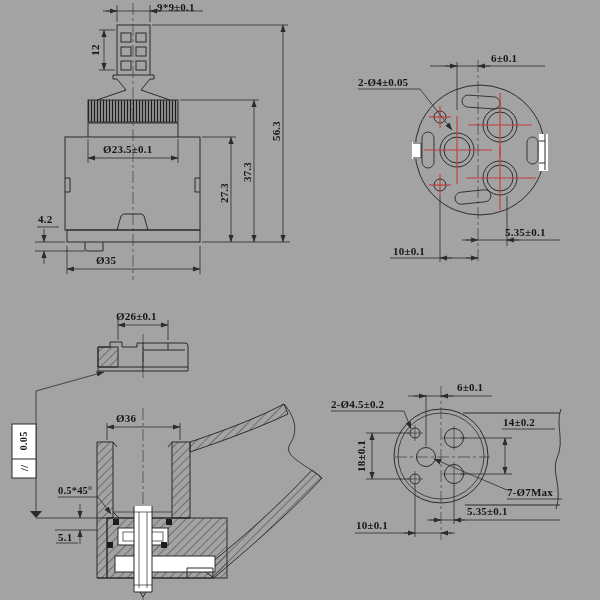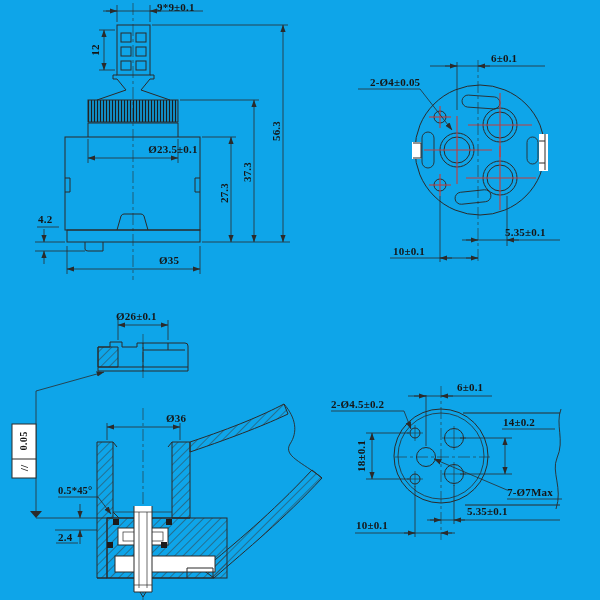--- a/index.html
+++ b/index.html
@@ -1,22 +1,22 @@
 <!DOCTYPE html>
 <html><head>
 <meta charset="utf-8">
 <style>
   html,body{margin:0;padding:0;background:#fff;}
-  #sheet{position:relative;width:600px;height:600px;background:#0ea5e9;overflow:hidden;
+  #sheet{position:relative;width:600px;height:600px;background:#a3a3a3;overflow:hidden;
          font-family:"Liberation Serif", serif;}
   #sheet svg{position:absolute;left:0;top:0;}
   .lbl{position:absolute;font:700 11px "Liberation Serif", serif;color:#161616;
        white-space:nowrap;letter-spacing:0.2px;line-height:12px;}
   .sm{font-size:10.5px;text-align:right;}
-  .ctr{text-align:center;margin-left:40px;}
+  .ctr{text-align:left;}
   .rot{transform:rotate(-90deg);transform-origin:center;text-align:center;}
 </style>
 </head>
 <body>
 
 <div id="sheet">
 
 <svg width="600" height="600" viewBox="0 0 600 600">
   <defs>
     <marker id="ah" viewBox="0 0 10 10" refX="9.2" refY="5" markerWidth="10" markerHeight="10" orient="auto-start-reverse">
@@ -302,34 +302,34 @@
   </g>
 </svg>
 
   <span class="lbl" style="left:157px;top:1px">9*9±0.1</span>
   <span class="lbl rot" style="left:86px;top:44px;width:18px">12</span>
   <span class="lbl ctr" style="left:103px;top:143px;width:60px">Ø23.5±0.1</span>
   <span class="lbl rot" style="left:207px;top:187px;width:34px">27.3</span>
   <span class="lbl rot" style="left:230px;top:166px;width:34px">37.3</span>
   <span class="lbl rot" style="left:259px;top:125px;width:34px">56.3</span>
   <span class="lbl" style="left:38px;top:213px">4.2</span>
-  <span class="lbl ctr" style="left:109px;top:254px;width:40px">Ø35</span>
+  <span class="lbl ctr" style="left:96px;top:254px;width:40px">Ø35</span>
 
   <span class="lbl" style="left:491px;top:52px">6±0.1</span>
-  <span class="lbl" style="left:370px;top:76px">2-Ø4±0.05</span>
+  <span class="lbl" style="left:358px;top:76px">2-Ø4±0.05</span>
   <span class="lbl" style="left:505px;top:226px">5.35±0.1</span>
   <span class="lbl" style="left:393px;top:245px">10±0.1</span>
 
   <span class="lbl" style="left:116px;top:310px">Ø26±0.1</span>
   <span class="lbl rot sm" style="left:9px;top:435px;width:30px">0.05</span>
   <span class="lbl rot" style="left:17px;top:462px;width:14px">//</span>
 
   <span class="lbl ctr" style="left:116px;top:412px;width:40px">Ø36</span>
   <span class="lbl sm" style="left:58px;top:485px">0.5*45°</span>
-  <span class="lbl" style="left:58px;top:531px">2.4</span>
+  <span class="lbl" style="left:58px;top:531px">5.1</span>
 
   <span class="lbl" style="left:457px;top:381px">6±0.1</span>
   <span class="lbl" style="left:331px;top:398px">2-Ø4.5±0.2</span>
   <span class="lbl" style="left:503px;top:416px">14±0.2</span>
   <span class="lbl rot" style="left:338px;top:450px;width:46px">18±0.1</span>
   <span class="lbl" style="left:507px;top:486px">7-Ø7Max</span>
   <span class="lbl" style="left:467px;top:505px">5.35±0.1</span>
   <span class="lbl" style="left:356px;top:519px">10±0.1</span>
 
 </div>

